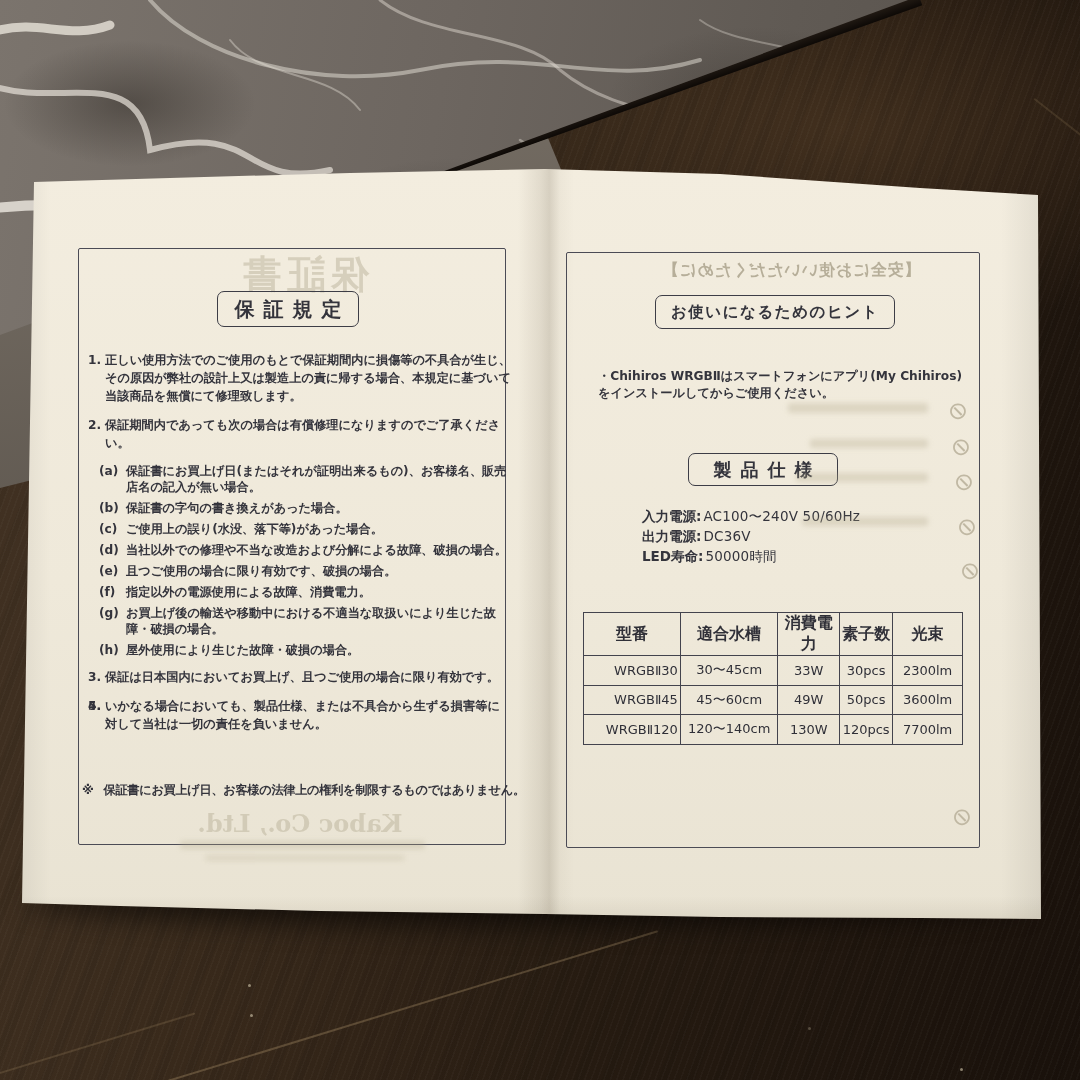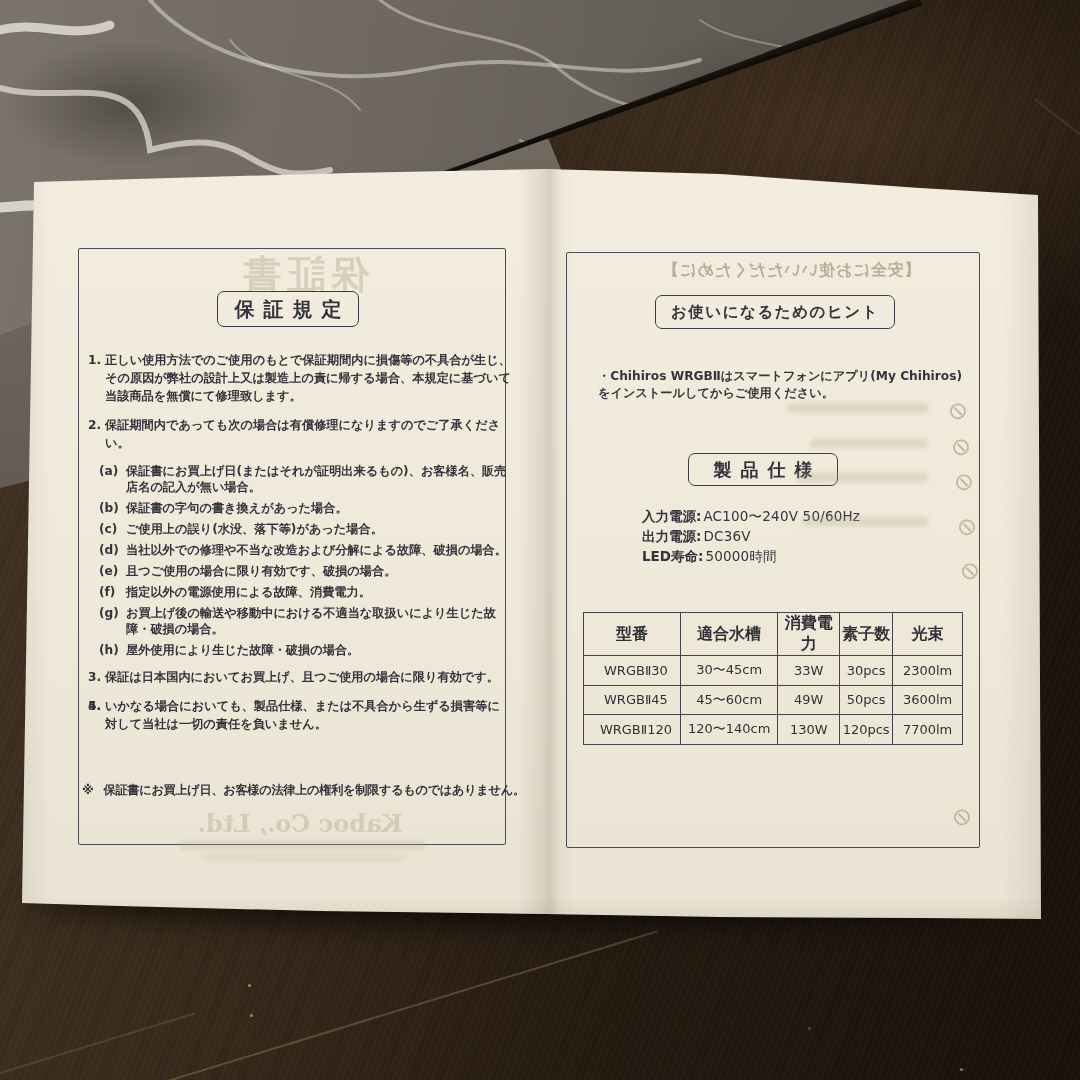--- a/index.html
+++ b/index.html
@@ -88,21 +88,21 @@
 
   
   .hint-text{position:absolute;left:578px;top:203px;width:374px;font-size:12.2px;line-height:17px;font-weight:600;}
   .specs{position:absolute;left:622px;top:341px;font-size:13.5px;line-height:20px;font-weight:600;}
   .spec-value{font-weight:500;margin-left:2px;letter-spacing:.2px;}
   .spec-table{position:absolute;left:563px;top:447px;width:380px;border-collapse:collapse;
     font-size:13px;color:#303038;}
   .spec-table th,.spec-table td{border:1.4px solid #43434d;height:29.5px;text-align:center;
     font-weight:400;padding:0 2px;}
   .spec-table th{font-size:16px;font-weight:600;}
-  .spec-table td.c0{text-align:center;padding-left:10px;margin-top:12px;}
+  .spec-table td.c0{text-align:right;padding-left:10px;margin-top:12px;}
 </style>
 </head>
 <body>
 
 <div class="scene">
 
   <div class="wood"></div>
   <div class="seam s1"></div>
   <div class="seam s2"></div>
   <div class="seam s3"></div>

